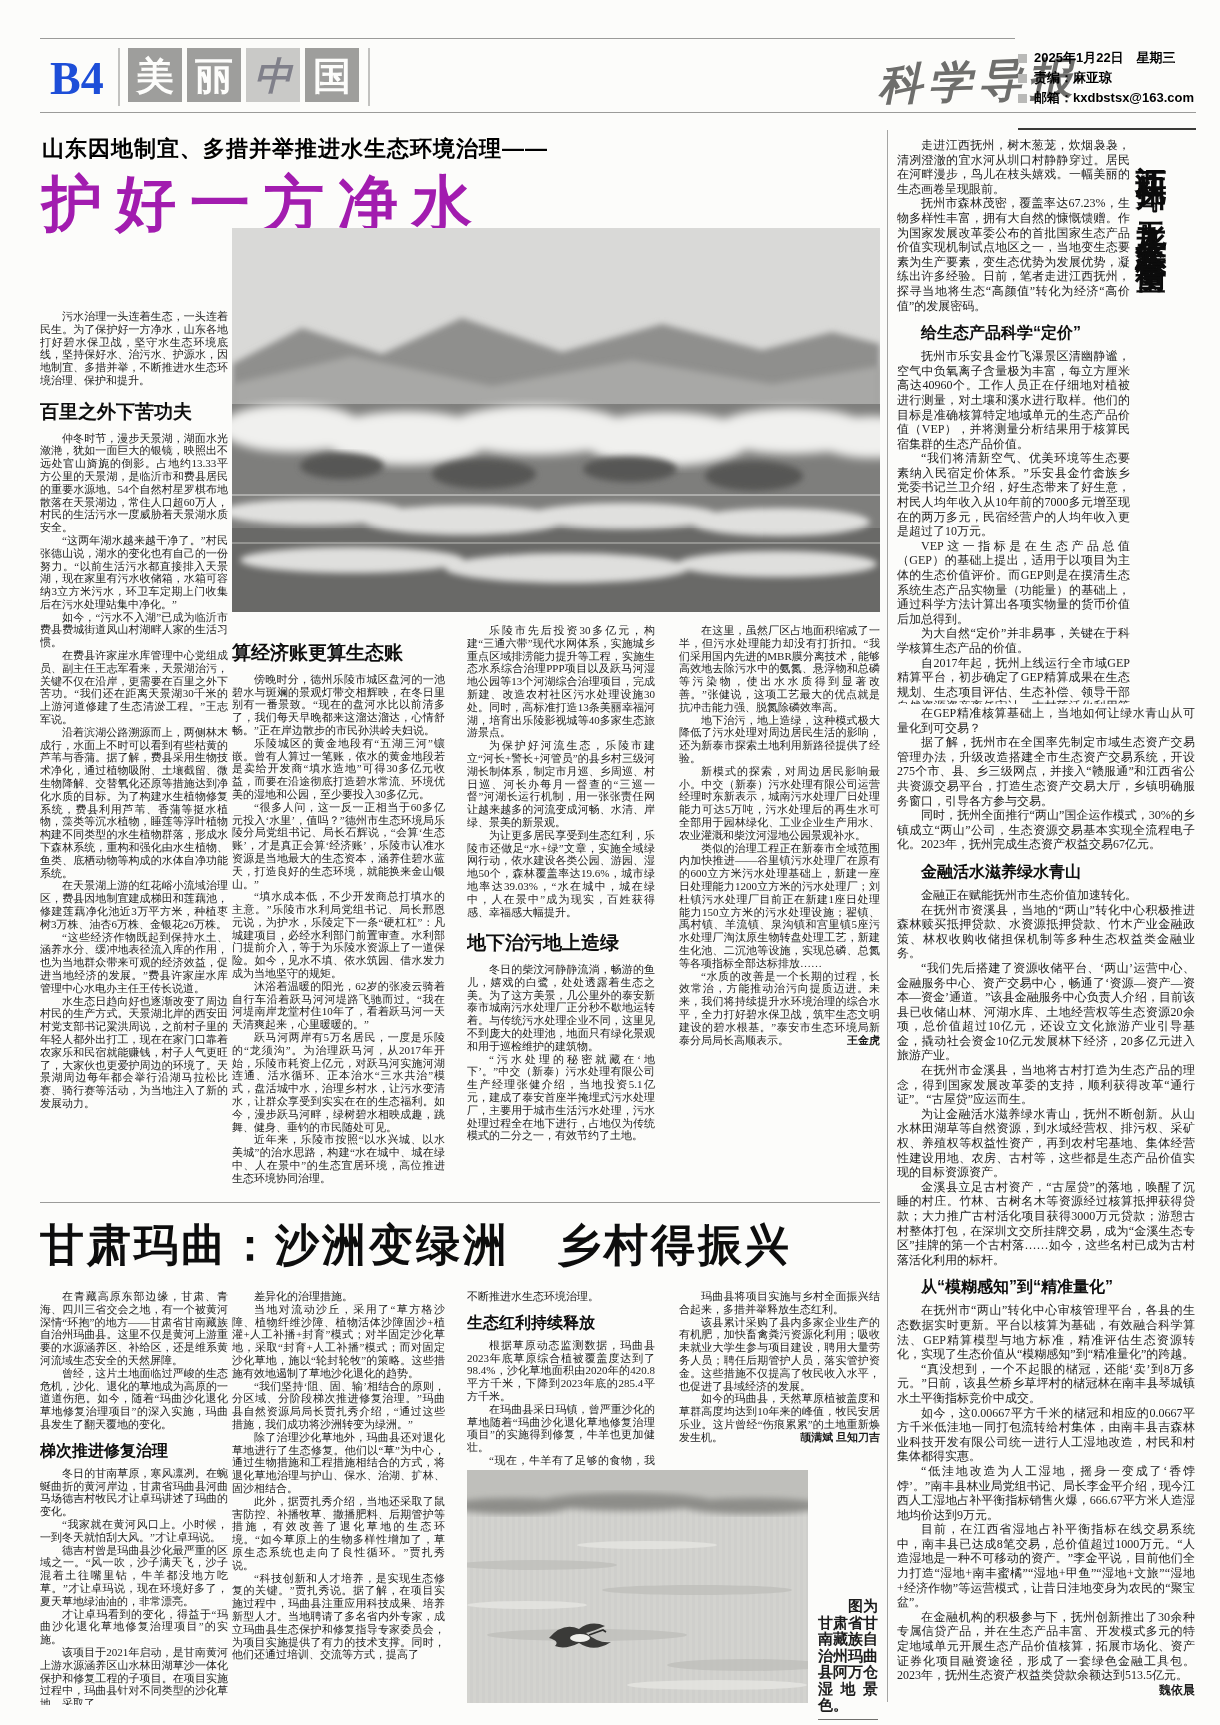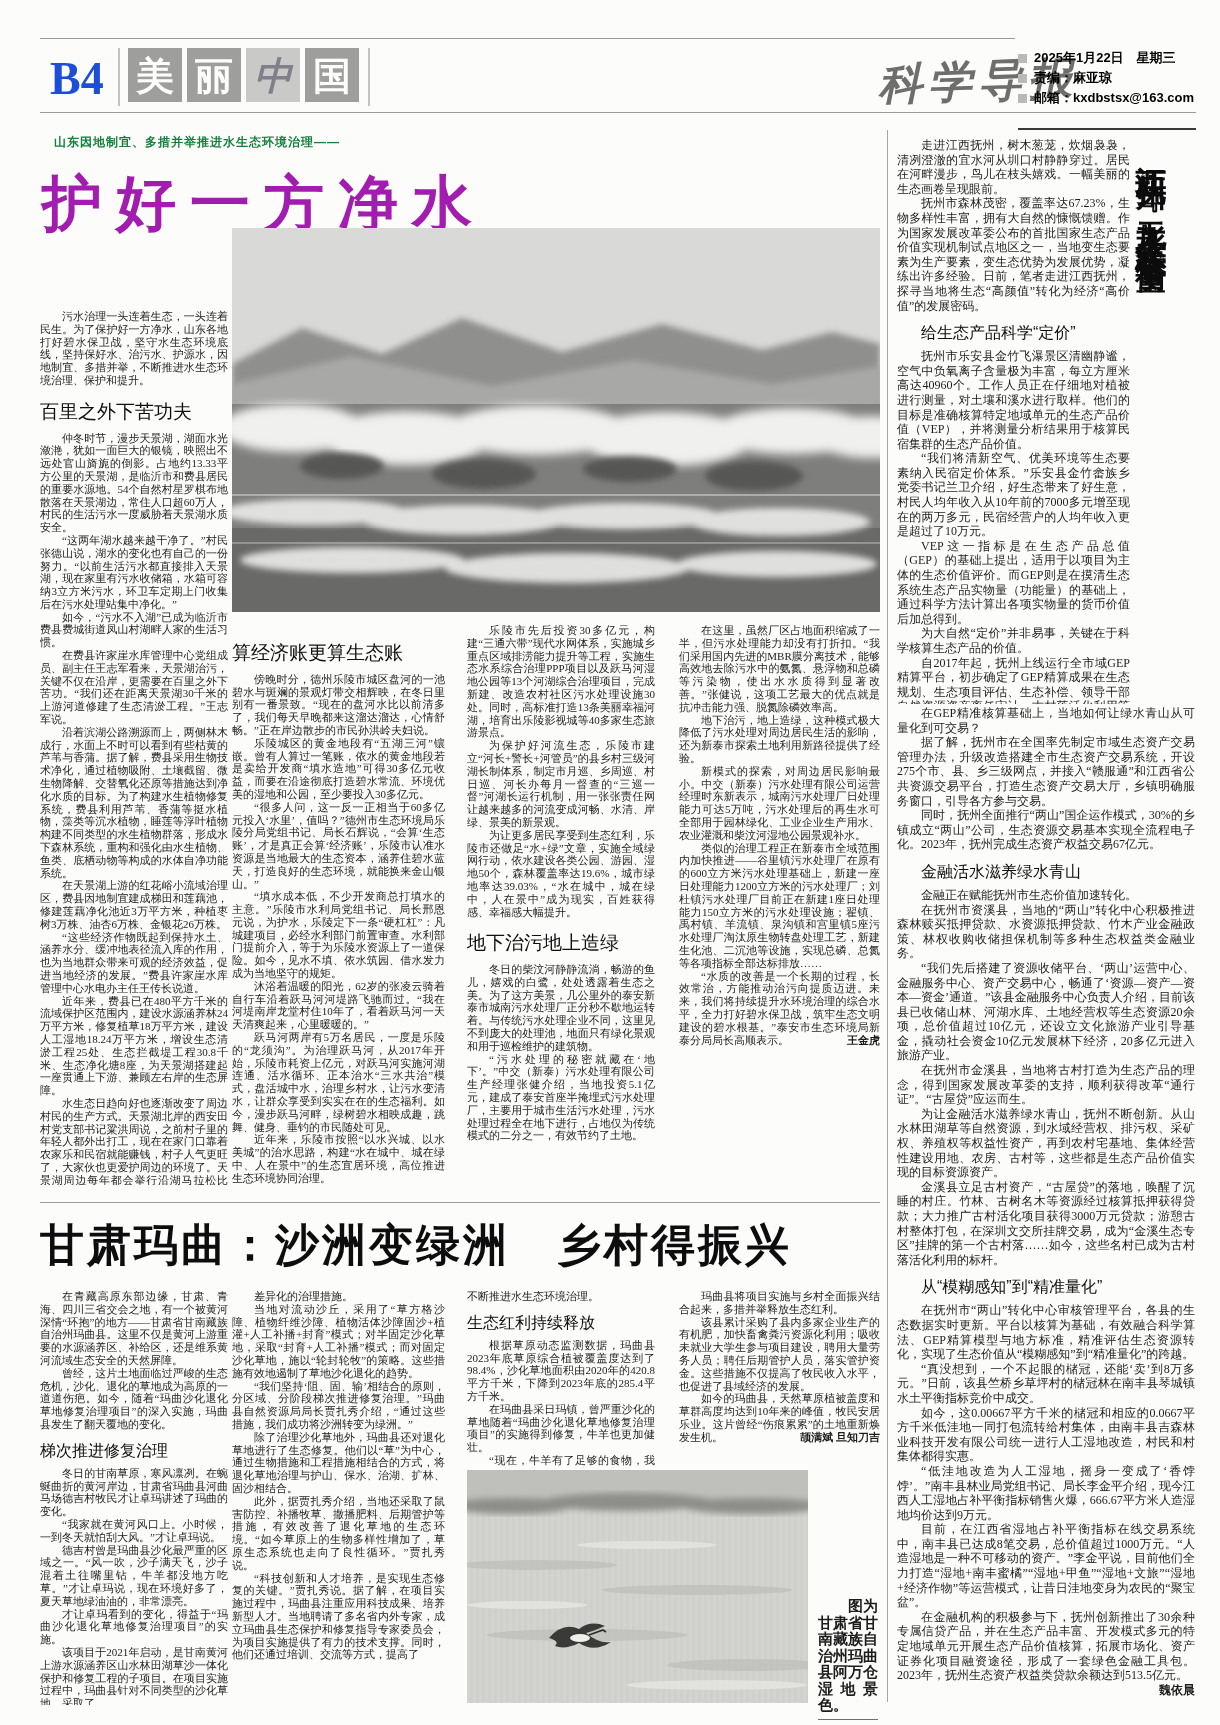--- a/index.html
+++ b/index.html
@@ -16,31 +16,31 @@
   .lb-dark{background:#9e9e9c;color:#fdfdfb;}
   .lb-light{background:#c9c9c7;color:#80808a;font-family:"Liberation Serif",serif;font-style:italic;}
   .logo-sep{width:2px;height:58px;background:#c2c2c0;}
   .masthead{font-size:44px;font-weight:bold;font-style:italic;color:#6e6e6c;letter-spacing:6px;
             font-family:"Liberation Serif","DejaVu Serif",serif;transform:rotate(-2deg);}
   .pubinfo{font-family:"Liberation Sans","DejaVu Sans",sans-serif;font-size:13px;font-weight:bold;
            color:#000000;width:178px;border-bottom:2px solid #3a3a38;padding-bottom:20px;}
   .pubrow{height:20px;display:flex;align-items:center;gap:7px;white-space:nowrap;}
   .sq{width:9px;height:9px;background:#b9b9b7;display:inline-block;flex:0 0 auto;}
   
-  .kicker{font-family:"Liberation Sans","DejaVu Sans",sans-serif;font-weight:600;font-size:12px;
-          letter-spacing:1px;color:#15803d;margin-left:12px;}
+  .kicker{font-family:"Liberation Sans","DejaVu Sans",sans-serif;font-weight:600;font-size:22px;
+          letter-spacing:1px;color:#000000;}
   .headline-main{font-family:"Liberation Sans","DejaVu Sans",sans-serif;font-weight:900;
                  font-size:60px;letter-spacing:14px;color:#a21caf;white-space:nowrap;}
   .headline-bottom{font-weight:900;font-size:44px;letter-spacing:3px;color:#0d0d0d;
                    font-family:"Liberation Serif","DejaVu Serif",serif;white-space:nowrap;}
   .col{position:absolute;overflow:hidden;}
   .body-txt{font-size:11px;line-height:12.8px;}
   .body-txt-lg{font-size:12px;line-height:14.6px;}
   .para{margin:0;text-indent:2em;text-align:justify;}
-  .subhead{font-family:"Liberation Sans","DejaVu Sans",sans-serif;font-weight:normal;font-size:19px;
+  .subhead{font-family:"Liberation Sans","DejaVu Sans",sans-serif;font-weight:bold;font-size:19px;
            line-height:1.25;margin:13px 0 8px;color:#0e0e0e;}
   .subhead.sm{font-size:16px;margin:10px 0 6px;}
   .subhead.ind{text-indent:1.5em;}
   .sigline{float:right;font-weight:bold;}
   .vhead{writing-mode:vertical-rl;text-orientation:upright;font-weight:bold;font-size:31px;
          letter-spacing:4px;line-height:1.05;color:#0c0c0c;
          font-family:"Liberation Serif","DejaVu Serif",serif;}
   .photo{background:#cbcbc9;overflow:hidden;}
   .photo svg{display:block;}
   .grass-bg{background:repeating-linear-gradient(90deg,#d4d4d0 0 3px,#cccccb 3px 6px);}
@@ -127,21 +127,20 @@
     <p class="para">污水治理一头连着生态，一头连着民生。为了保护好一方净水，山东各地打好碧水保卫战，坚守水生态环境底线，坚持保好水、治污水、护源水，因地制宜、多措并举，不断推进水生态环境治理、保护和提升。</p>
     <h3 class="subhead">百里之外下苦功夫</h3>
     <div>
         <p class="para">仲冬时节，漫步天景湖，湖面水光潋滟，犹如一面巨大的银镜，映照出不远处官山旖旎的倒影。占地约13.33平方公里的天景湖，是临沂市和费县居民的重要水源地。54个自然村星罗棋布地散落在天景湖边，常住人口超60万人，村民的生活污水一度威胁着天景湖水质安全。</p>
         <p class="para">“这两年湖水越来越干净了。”村民张德山说，湖水的变化也有自己的一份努力。“以前生活污水都直接排入天景湖，现在家里有污水收储箱，水箱可容纳3立方米污水，环卫车定期上门收集后在污水处理站集中净化。”</p>
         <p class="para">如今，“污水不入湖”已成为临沂市费县费城街道凤山村湖畔人家的生活习惯。</p>
         <p class="para">在费县许家崖水库管理中心党组成员、副主任王志军看来，天景湖治污，关键不仅在沿岸，更需要在百里之外下苦功。“我们还在距离天景湖30千米的上游河道修建了生态清淤工程。”王志军说。</p>
         <p class="para">沿着滨湖公路溯源而上，两侧林木成行，水面上不时可以看到有些枯黄的芦苇与香蒲。据了解，费县采用生物技术净化，通过植物吸附、土壤截留、微生物降解、交替氧化还原等措施达到净化水质的目标。为了构建水生植物修复系统，费县利用芦苇、香蒲等挺水植物，藻类等沉水植物，睡莲等浮叶植物构建不同类型的水生植物群落，形成水下森林系统，重构和强化由水生植物、鱼类、底栖动物等构成的水体自净功能系统。</p>
         <p class="para">在天景湖上游的红花峪小流域治理区，费县因地制宜建成梯田和莲藕池，修建莲藕净化池近3万平方米，种植枣树3万株、油杏6万株、金银花26万株。</p>
         <p class="para">“这些经济作物既起到保持水土、涵养水分、缓冲地表径流入库的作用，也为当地群众带来可观的经济效益，促进当地经济的发展。”费县许家崖水库管理中心水电办主任王传长说道。</p>
-        <p class="para">近年来，费县已在480平方千米的流域保护区范围内，建设水源涵养林24万平方米，修复植草18万平方米，建设人工湿地18.24万平方米，增设生态清淤工程25处、生态拦截堤工程30.8千米、生态净化塘8座，为天景湖搭建起一座贯通上下游、兼顾左右岸的生态屏障。</p>
         <p class="para">水生态日趋向好也逐渐改变了周边村民的生产方式。天景湖北岸的西安田村党支部书记粱洪周说，之前村子里的年轻人都外出打工，现在在家门口靠着农家乐和民宿就能赚钱，村子人气更旺了，大家伙也更爱护周边的环境了。天景湖周边每年都会举行沿湖马拉松比赛、骑行赛等活动，为当地注入了新的发展动力。</p>
       </div>
   </div>
 
   <div class="col body-txt" style="left:232px;top:624px;width:213px;height:561px;">
     <h3 class="subhead" style="margin-top:17px;">算经济账更算生态账</h3>
     <div>
         <p class="para">傍晚时分，德州乐陵市城区盘河的一池碧水与斑斓的景观灯带交相辉映，在冬日里别有一番景致。“现在的盘河水比以前清多了，我们每天早晚都来这溜达溜达，心情舒畅。”正在岸边散步的市民孙洪岭夫妇说。</p>
         <p class="para">乐陵城区的黄金地段有“五湖三河”镶嵌。曾有人算过一笔账，依水的黄金地段若是卖给开发商“填水造地”可得30多亿元收益，而要在沿途彻底打造碧水常流、环境优美的湿地和公园，至少要投入30多亿元。</p>
         <p class="para">“很多人问，这一反一正相当于60多亿元投入‘水里’，值吗？”德州市生态环境局乐陵分局党组书记、局长石辉说，“会算‘生态账’，才是真正会算‘经济账’，乐陵市认准水资源是当地最大的生态资本，涵养住碧水蓝天，打造良好的生态环境，就能换来金山银山。”</p>

